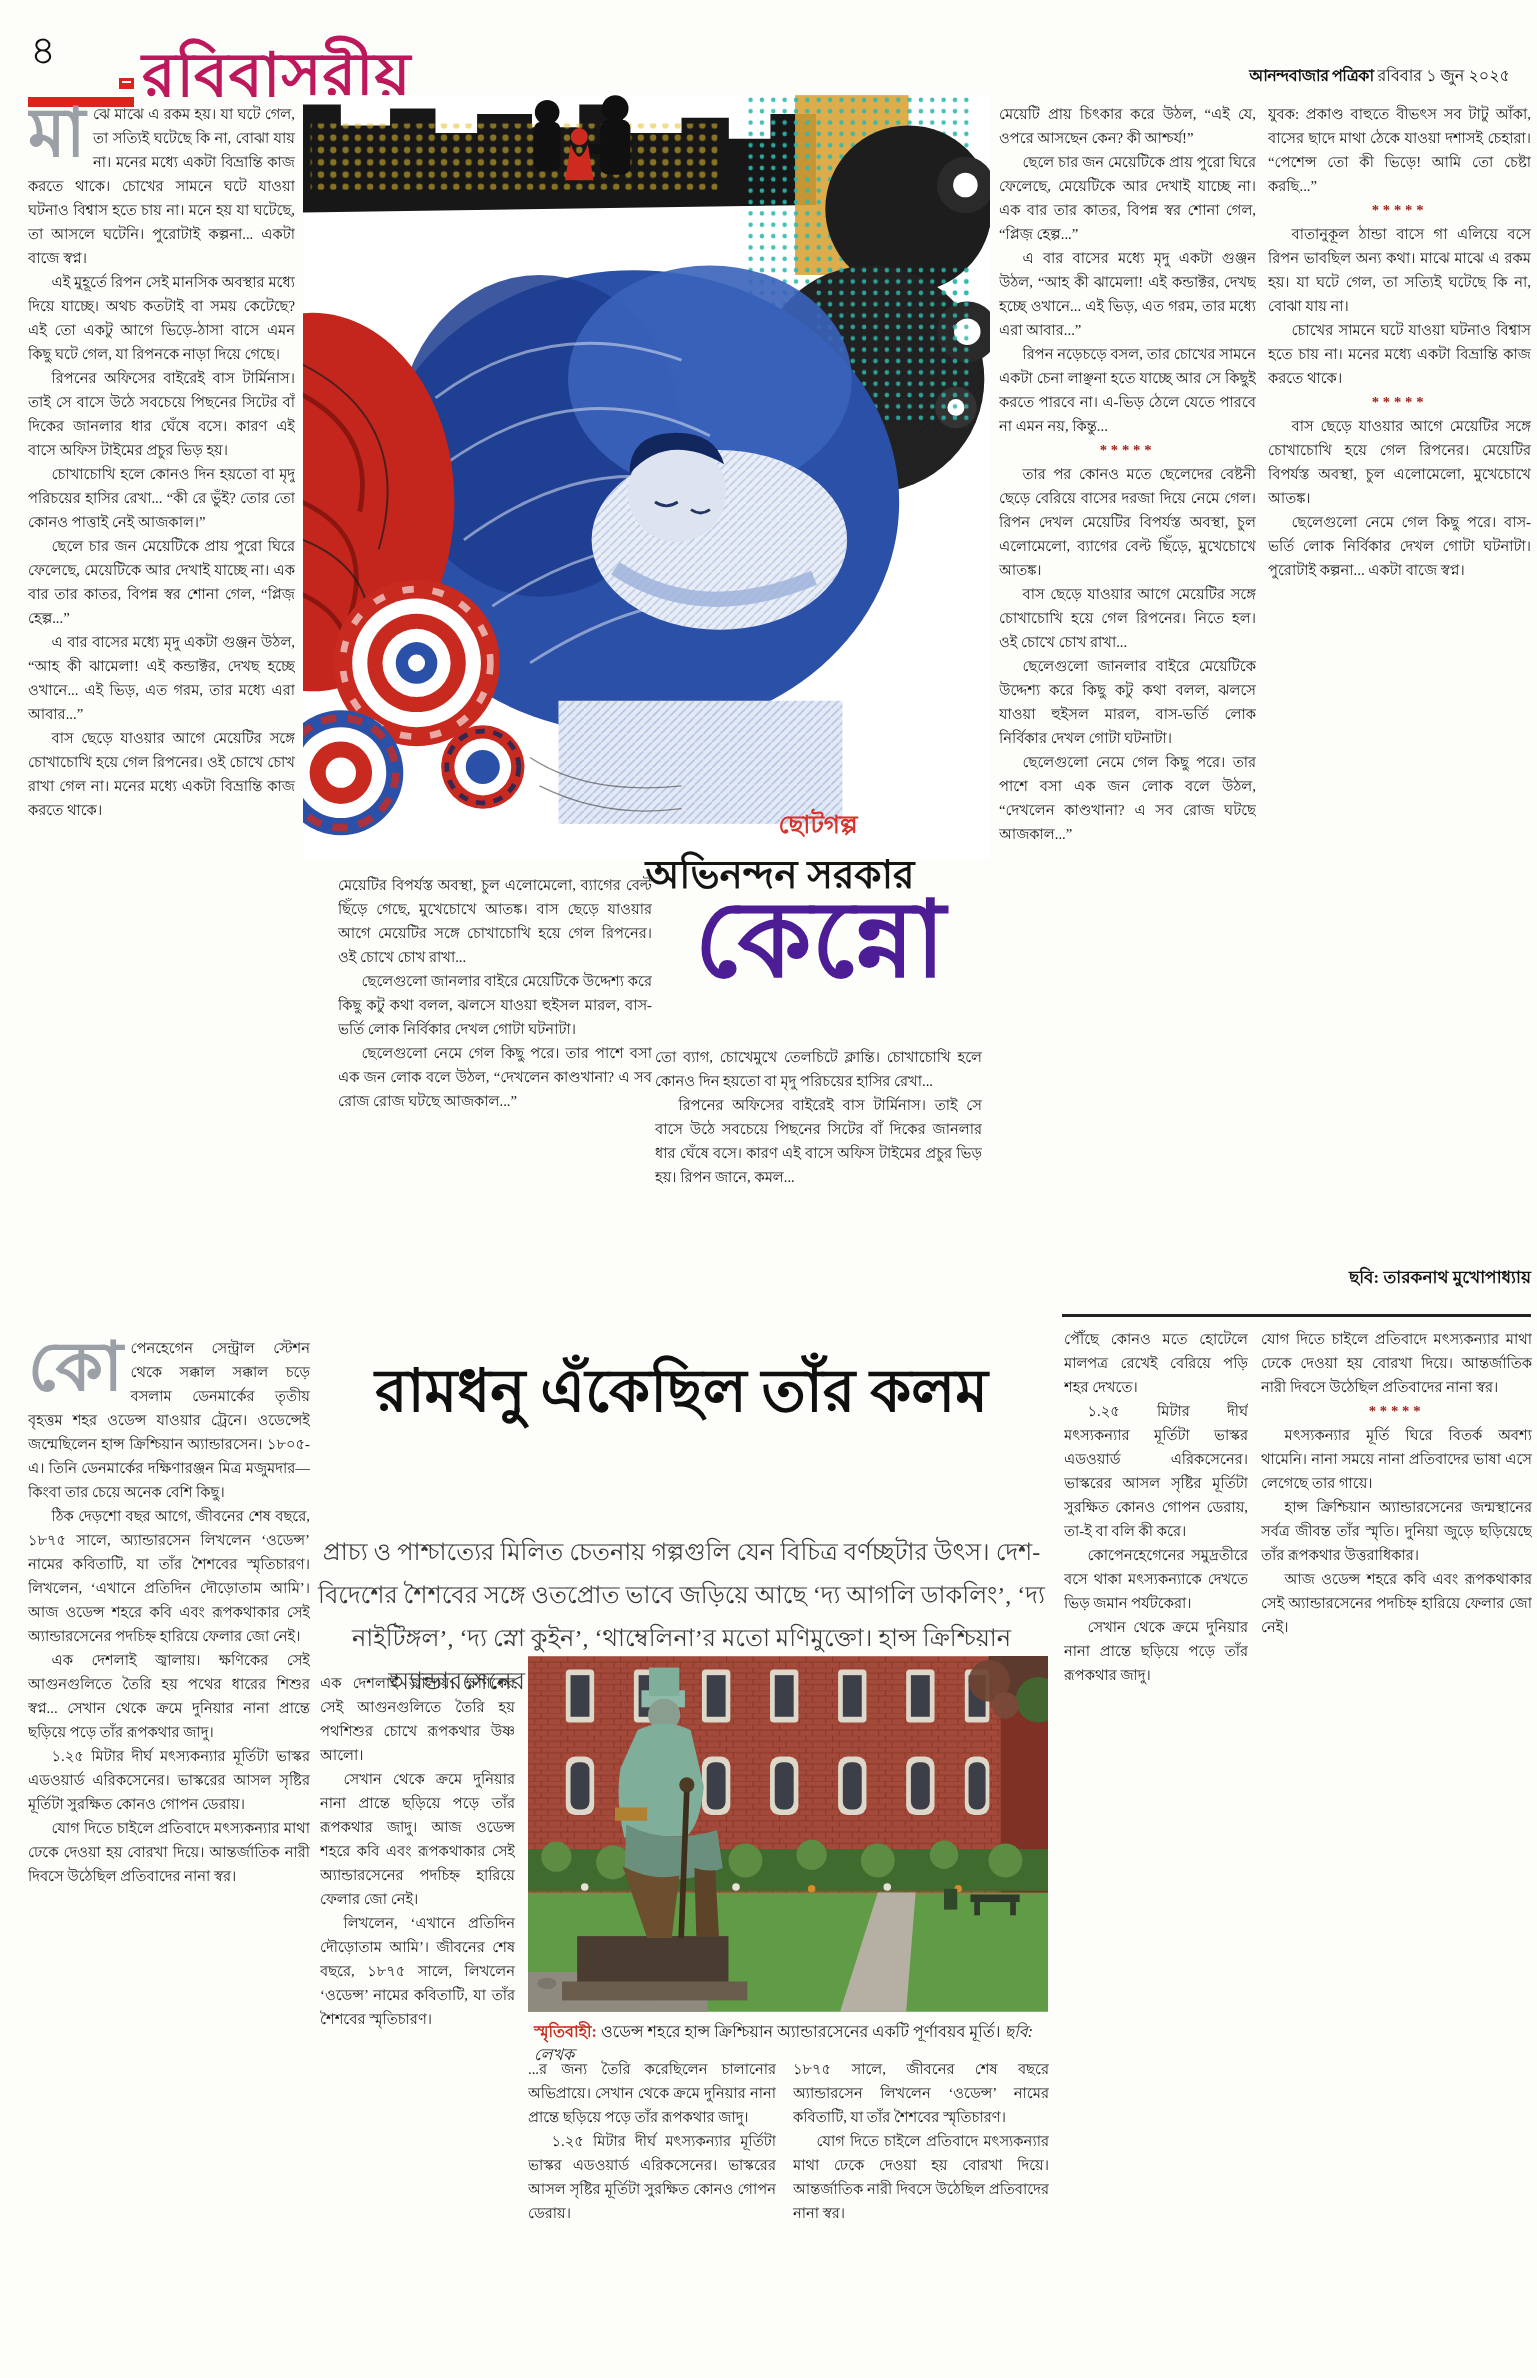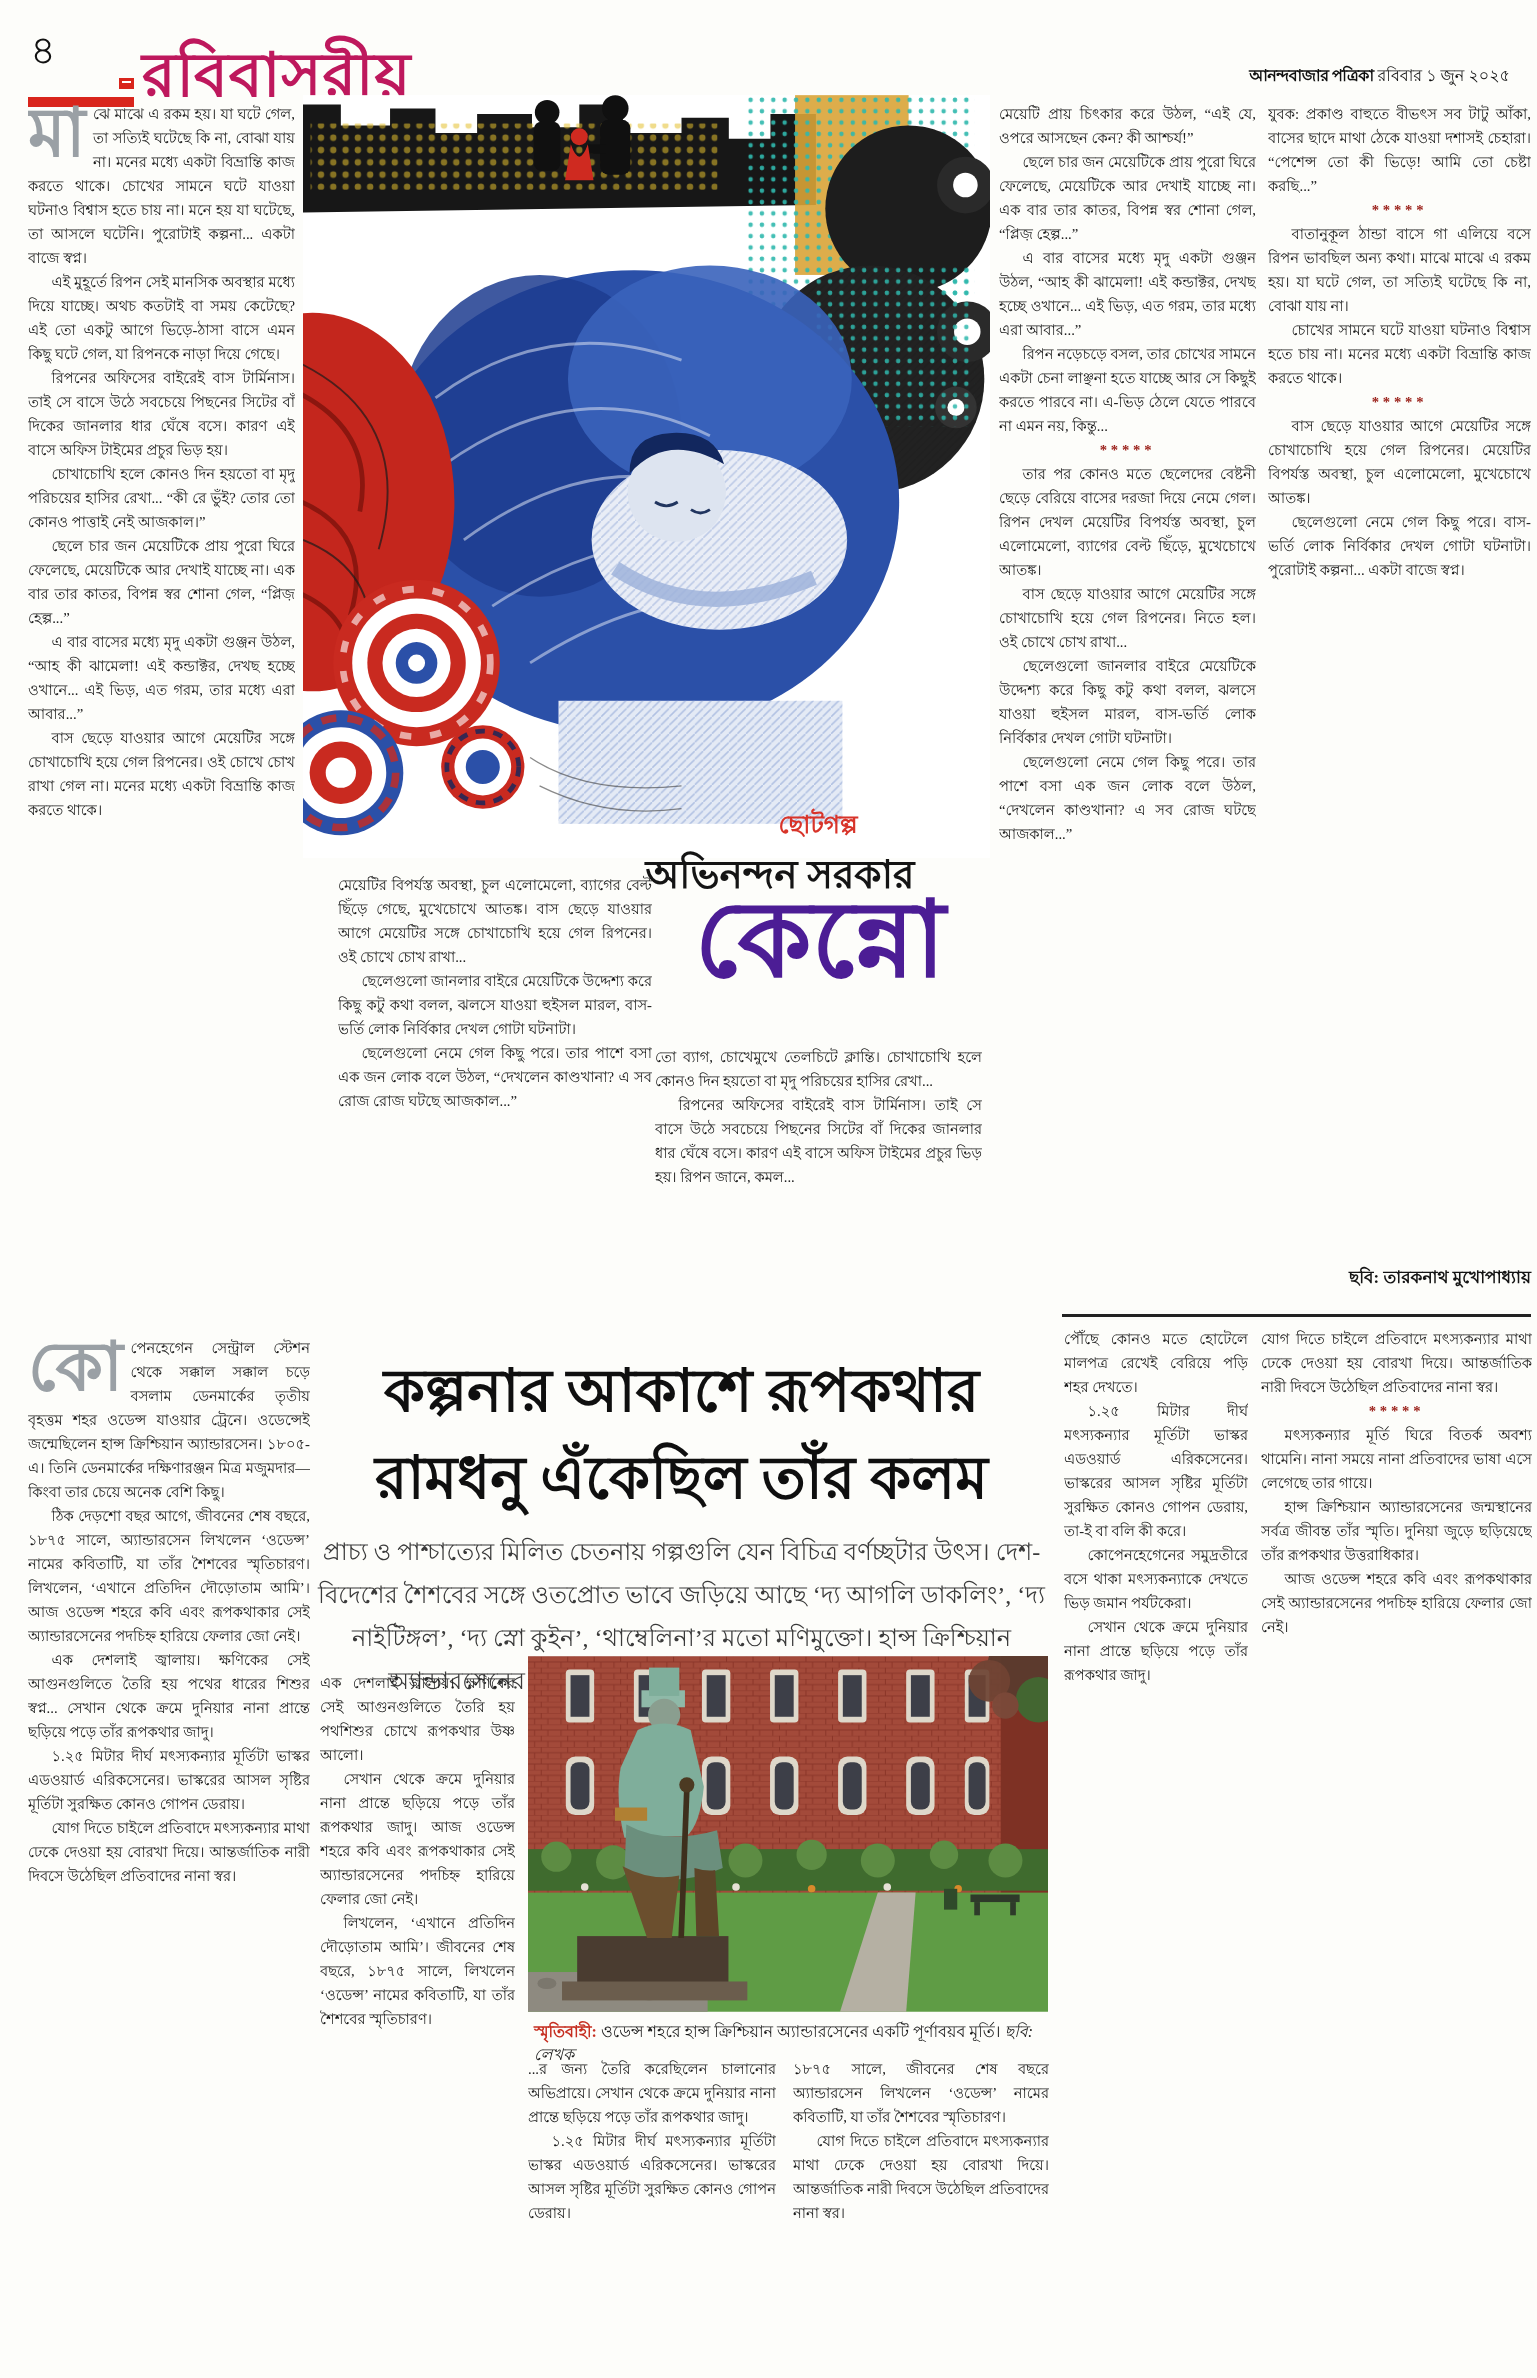--- a/index.html
+++ b/index.html
@@ -222,21 +222,20 @@
 
   <div class="col" style="left:28px;top:1336px;width:282px;height:1011px;">
     <p class="nofirst"><span class="dropcap">কো</span><span>পেনহেগেন সেন্ট্রাল স্টেশন থেকে সক্কাল সক্কাল চড়ে বসলাম ডেনমার্কের তৃতীয় বৃহত্তম শহর ওডেন্স যাওয়ার ট্রেনে। ওডেন্সেই জন্মেছিলেন হান্স ক্রিশ্চিয়ান অ্যান্ডারসেন। ১৮০৫-এ। তিনি ডেনমার্কের দক্ষিণারঞ্জন মিত্র মজুমদার— কিংবা তার চেয়ে অনেক বেশি কিছু।</span></p>
     <p>ঠিক দেড়শো বছর আগে, জীবনের শেষ বছরে, ১৮৭৫ সালে, অ্যান্ডারসেন লিখলেন ‘ওডেন্স’ নামের কবিতাটি, যা তাঁর শৈশবের স্মৃতিচারণ। লিখলেন, ‘এখানে প্রতিদিন দৌড়োতাম আমি’। আজ ওডেন্স শহরে কবি এবং রূপকথাকার সেই অ্যান্ডারসেনের পদচিহ্ন হারিয়ে ফেলার জো নেই।</p>
     <p>এক দেশলাই জ্বালায়। ক্ষণিকের সেই আগুনগুলিতে তৈরি হয় পথের ধারের শিশুর স্বপ্ন... সেখান থেকে ক্রমে দুনিয়ার নানা প্রান্তে ছড়িয়ে পড়ে তাঁর রূপকথার জাদু।</p>
     <p>১.২৫ মিটার দীর্ঘ মৎস্যকন্যার মূর্তিটা ভাস্কর এডওয়ার্ড এরিকসেনের। ভাস্করের আসল সৃষ্টির মূর্তিটা সুরক্ষিত কোনও গোপন ডেরায়।</p>
     <p>যোগ দিতে চাইলে প্রতিবাদে মৎস্যকন্যার মাথা ঢেকে দেওয়া হয় বোরখা দিয়ে। আন্তর্জাতিক নারী দিবসে উঠেছিল প্রতিবাদের নানা স্বর।</p>
   </div>
 
   <div class="headline">
-    <div>কল্পনার আকাশে রূপকথার</div>
     <div>রামধনু এঁকেছিল তাঁর কলম</div>
   </div>
 
   <div class="subhead">
     <span>প্রাচ্য ও পাশ্চাত্যের মিলিত চেতনায় গল্পগুলি যেন বিচিত্র বর্ণচ্ছটার উৎস। দেশ-বিদেশের শৈশবের সঙ্গে ওতপ্রোত ভাবে জড়িয়ে আছে ‘দ্য আগলি ডাকলিং’, ‘দ্য নাইটিঙ্গল’, ‘দ্য স্নো কুইন’, ‘থাম্বেলিনা’র মতো মণিমুক্তো। হান্স ক্রিশ্চিয়ান অ্যান্ডারসেনের জন্মস্থানের সর্বত্র জীবন্ত তাঁর স্মৃতি। </span><span class="byline">অতনু বিশ্বাস</span>
   </div>
 
   <div class="photo-frame">
     <svg width="520" height="356" viewBox="0 0 550 376">
       <defs>

